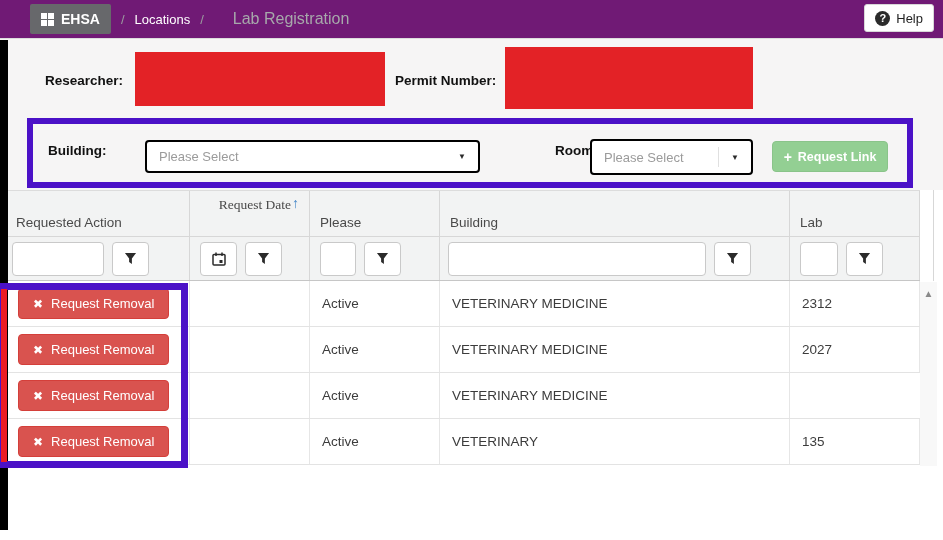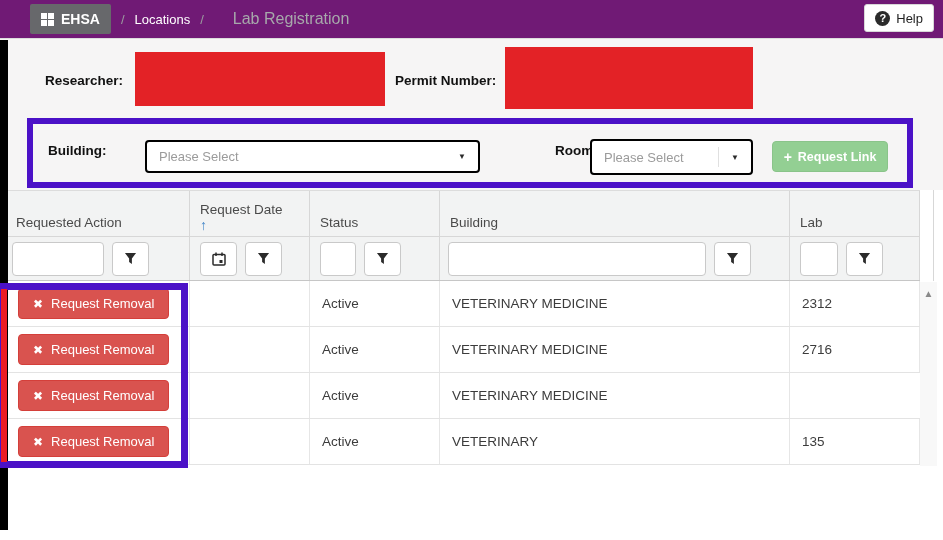--- a/index.html
+++ b/index.html
@@ -39,21 +39,21 @@
 
   
   .grid-area{position:absolute;left:0;top:190px;width:920px;}
   .hdr-row,.flt-row,.body-row{display:grid;grid-template-columns:190px 120px 130px 350px 130px;box-sizing:border-box;}
   .hdr-row{height:47px;background:#f2f3f3;border-top:1px solid #dcdcdc;border-bottom:1px solid #d7d7d7;}
   .flt-row{height:44px;background:#f2f3f3;border-bottom:1px solid #c6c6c6;}
   .body-row{height:46px;background:#fff;border-bottom:1px solid #e3e3e3;}
   .hcell{border-right:1px solid #d7d7d7;display:flex;align-items:flex-end;padding:6px 10px;
          font-size:13.5px;color:#4a4a4a;box-sizing:border-box;cursor:pointer;}
   .hcell.first{padding-left:16px;}
-  .hcell.sorted{flex-direction:column;align-items:flex-start;justify-content:flex-end;gap:1px;padding-bottom:4px;}
+  .hcell.sorted{flex-direction:row;align-items:flex-start;justify-content:flex-end;gap:1px;padding-bottom:4px;font-family:Liberation Serif, serif;}
   .sort-arrow{color:#4285c8;font-size:14px;line-height:14px;}
   .fcell{border-right:1px solid #d7d7d7;display:flex;align-items:center;gap:8px;box-sizing:border-box;}
   .fcell.c1{padding-left:12px;}
   .fcell.c2,.fcell.c3,.fcell.c5{padding-left:10px;}
   .fcell.c4{padding-left:8px;}
   .f-input{height:34px;border:1px solid #c9c9c9;border-radius:4px;background:#fff;box-sizing:border-box;
            font-family:inherit;font-size:13px;padding:0 6px;outline:none;}
   .icon-btn{width:37px;height:34px;background:#fff;border:1px solid #c9c9c9;border-radius:4px;
             display:flex;align-items:center;justify-content:center;box-sizing:border-box;cursor:pointer;flex:none;}
   .bcell{border-right:1px solid #e6e6e6;display:flex;align-items:center;padding:0 12px;
@@ -129,21 +129,21 @@
   </button>
 
   <div class="grid-area">
 
     <div class="hdr-row">
       <div class="hcell first">Requested Action</div>
       <div class="hcell sorted">
         <span>Request Date</span>
         <span class="sort-arrow">↑</span>
       </div>
-      <div class="hcell">Status</div>
+      <div class="hcell">Please</div>
       <div class="hcell">Building</div>
       <div class="hcell">Lab</div>
     </div>
 
     <div class="flt-row">
       <div class="fcell c1">
         <input class="f-input" style="width: 92px;">
         <span class="icon-btn">
           <svg width="13" height="13" viewBox="0 0 14 14">
               <path d="M1 1h12L8.5 7v6l-3-2.2V7z" fill="#2b2b2b"></path>
@@ -207,21 +207,21 @@
     <div class="body-row">
       <div class="bcell action">
         <button class="removal-btn">
           <span class="x">✖</span>
           <span>Request Removal</span>
         </button>
       </div>
       <div class="bcell"></div>
       <div class="bcell">Active</div>
       <div class="bcell">VETERINARY MEDICINE</div>
-      <div class="bcell">2716</div>
+      <div class="bcell">2027</div>
     </div>
 
     <div class="body-row">
       <div class="bcell action">
         <button class="removal-btn">
           <span class="x">✖</span>
           <span>Request Removal</span>
         </button>
       </div>
       <div class="bcell"></div>

